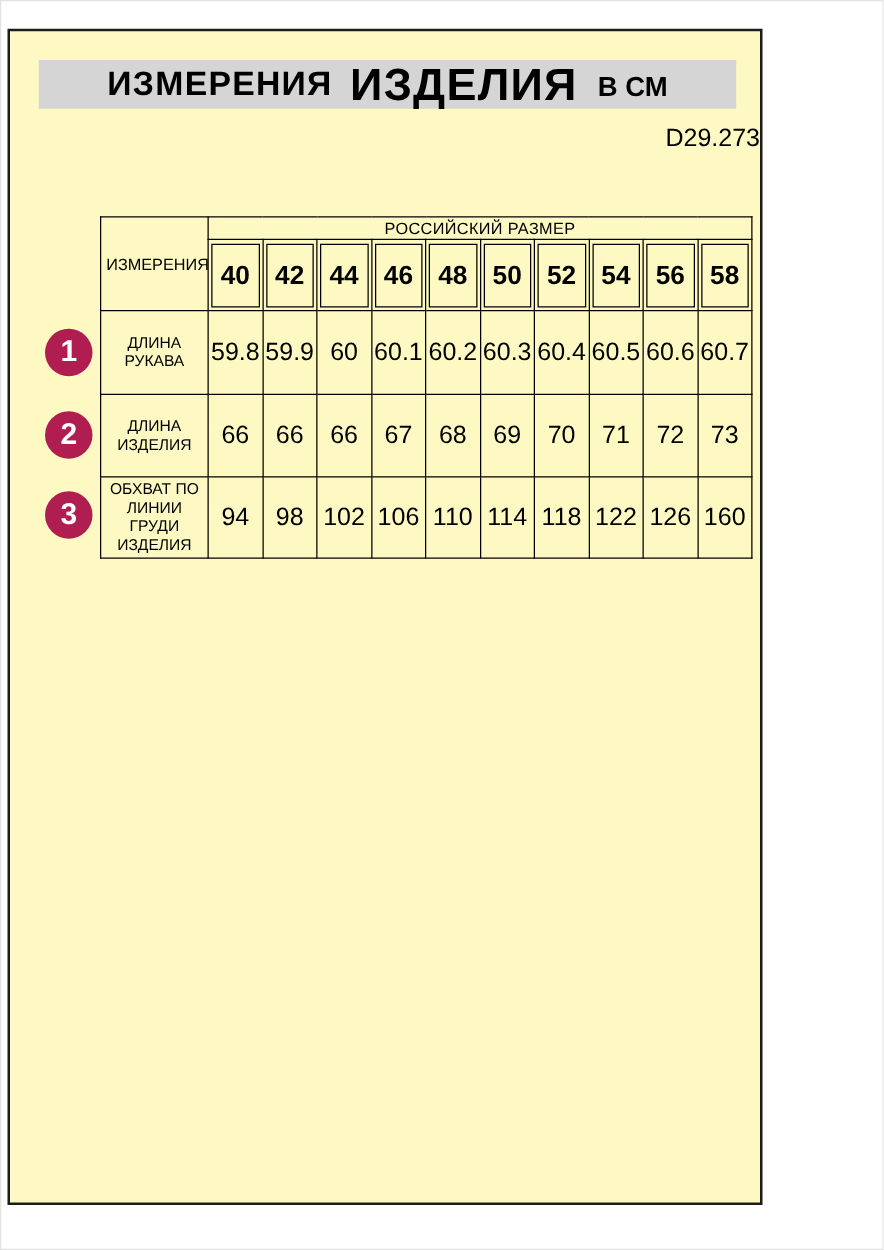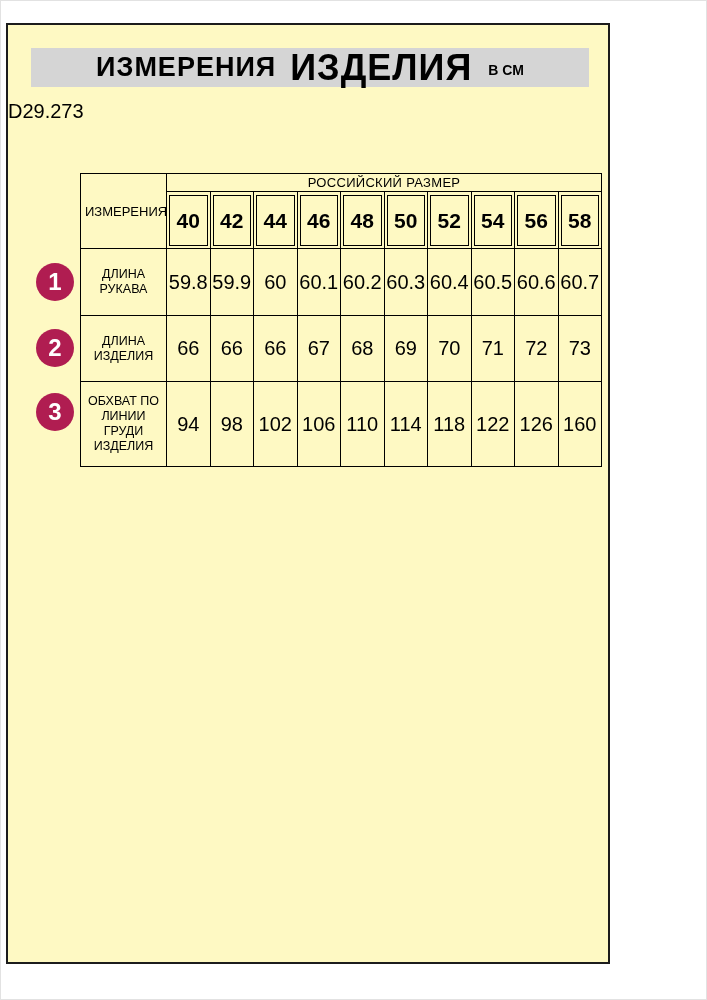--- a/index.html
+++ b/index.html
@@ -28,23 +28,23 @@
     height: 39px;
     background: #d5d5d5;
     display: flex;
     align-items: center;
     justify-content: center;
     gap: 14px;
     white-space: nowrap;
   }
   .title-part-1 { font-size: 27px; font-weight: 600; letter-spacing: 1px; }
   .title-part-2 { font-size: 36px; font-weight: 800; letter-spacing: 1px; }
-  .title-unit   { font-size: 14px; font-weight: 600; margin-left: 2px; padding-top: 4px; }
+  .title-unit   { font-size: 22px; font-weight: 600; margin-left: 2px; padding-top: 4px; }
   .article {
-    text-align: left;
+    text-align: right;
     margin-top: 13px;
     font-size: 20px;
     font-weight: 400;
   }
   .desc {
     margin: 2px auto 0 auto;
     max-width: 522px;
     text-align: center;
     font-size: 15.5px;
     line-height: 20px;
@@ -96,21 +96,21 @@
     font-weight: 700;
     text-align: center;
   }
   tr.data-row-1 { height: 67px; }
   tr.data-row-2 { height: 66px; }
   tr.data-row-3 { height: 62px; }
   td.row-label {
     font-size: 12.5px;
     line-height: 15px;
     font-weight: 400;
-    padding: 12px 6px;
+    padding: 2px 6px;
   }
   td.val { font-size: 20px; font-weight: 400; }
   .note {
     margin-top: 13px;
     text-align: center;
     font-size: 14.5px;
     font-weight: 700;
     letter-spacing: 0.2px;
   }
 </style>

